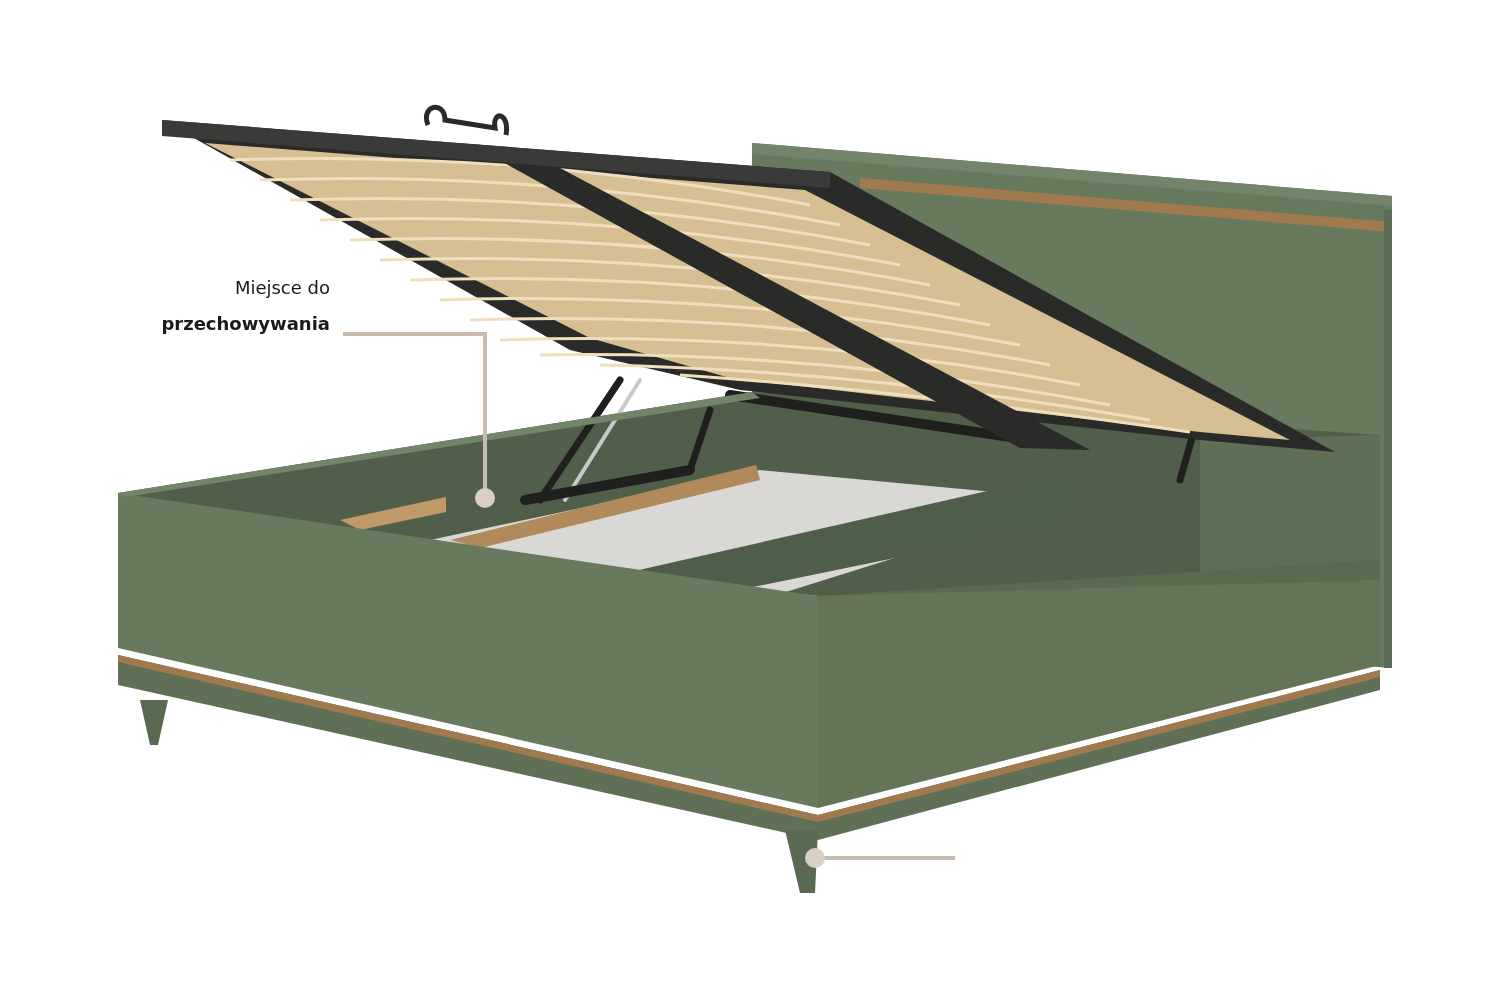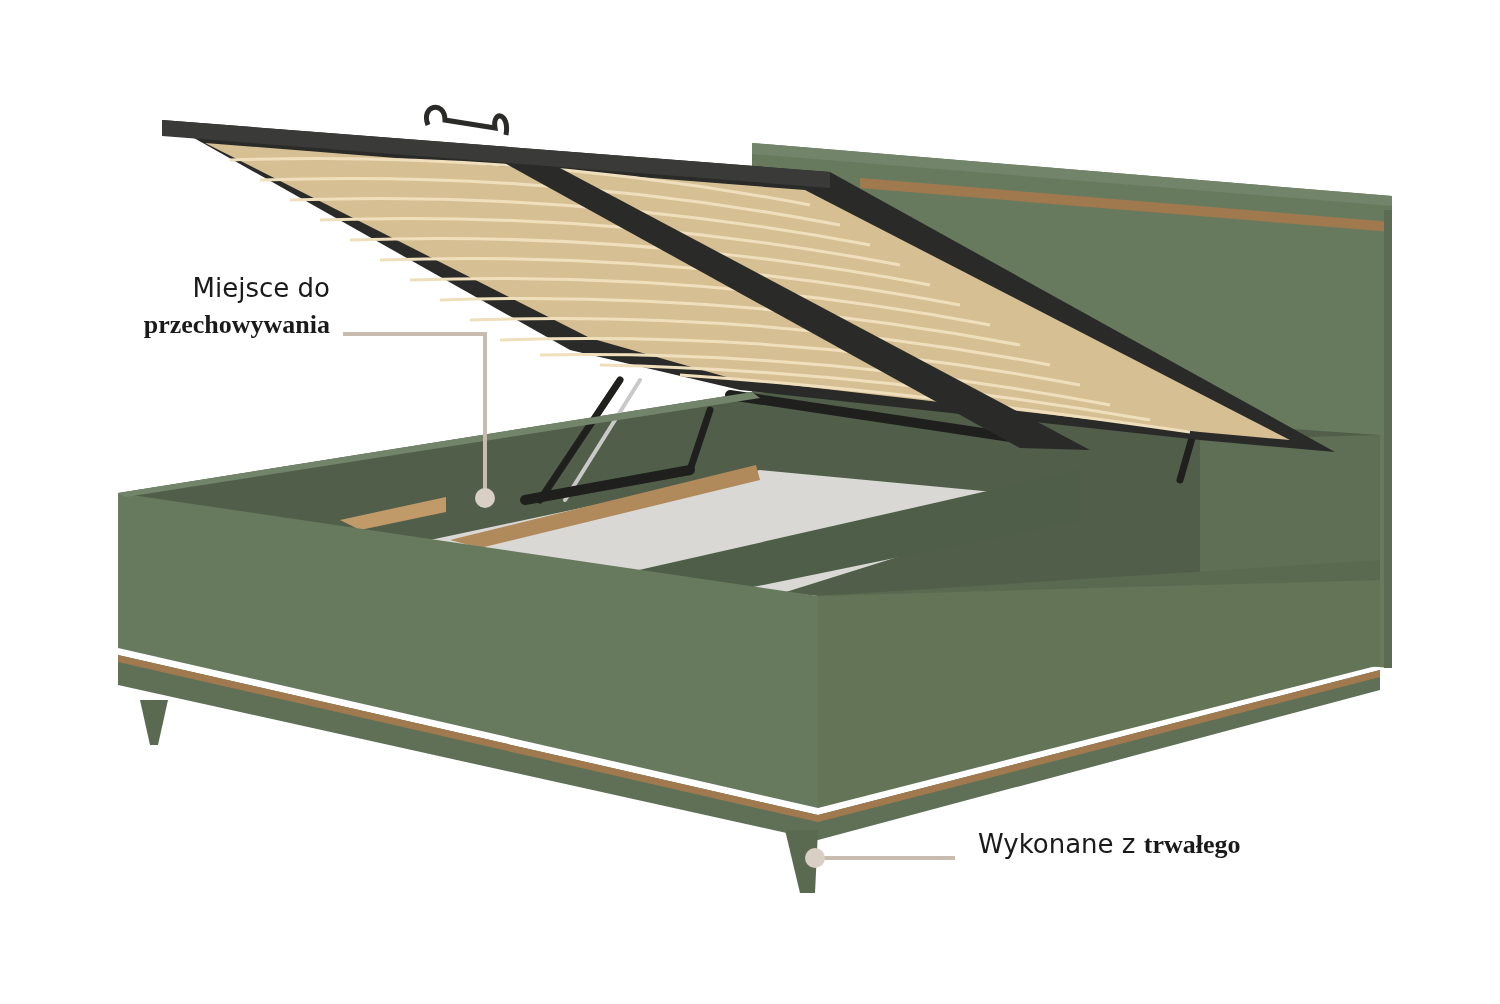--- a/index.html
+++ b/index.html
@@ -1,20 +1,20 @@
 <!DOCTYPE html>
 <html><head>
 <meta charset="utf-8">
 <style>
   html, body { margin:0; padding:0; background:#ffffff; }
   body { width:1500px; height:1004px; position:relative; overflow:hidden;
          font-family:"DejaVu Sans","Liberation Sans",sans-serif; }
   #scene { position:absolute; left:0; top:0; width:1500px; height:1004px; }
-  .callout { position:absolute; color:#1a1a1a; font-size:26px; line-height:36px; }
-  .callout b { font-weight:700;font-family:Liberation Serif, serif; }
+  .callout { position:absolute; color:#1a1a1a; font-size:18px; line-height:36px; }
+  .callout b { font-weight:700; }
   #callout-storage { left:60px; top:270px; width:270px; text-align:right; }
   #callout-material { left:978px; top:826px; width:320px; text-align:left; }
 </style>
 </head>
 <body>
 
 <svg id="scene" viewBox="0 0 1500 1004" xmlns="http://www.w3.org/2000/svg">
 
   <g>
     <polygon points="752,143 1392,196 1392,668 1320,663 1320,440 752,440" fill="#687a5e"></polygon>
@@ -92,14 +92,13 @@
     <circle cx="815" cy="858" r="10" fill="#d9cfc4"></circle>
   </g>
 </svg>
 
 <div id="callout-storage" class="callout">
   <div>Miejsce do</div>
   <div><b>przechowywania</b></div>
 </div>
 
 <div id="callout-material" class="callout">
-  <div><span>Wykonane z </span><b>trwałego</b></div>
 </div>
 
 </body></html>

